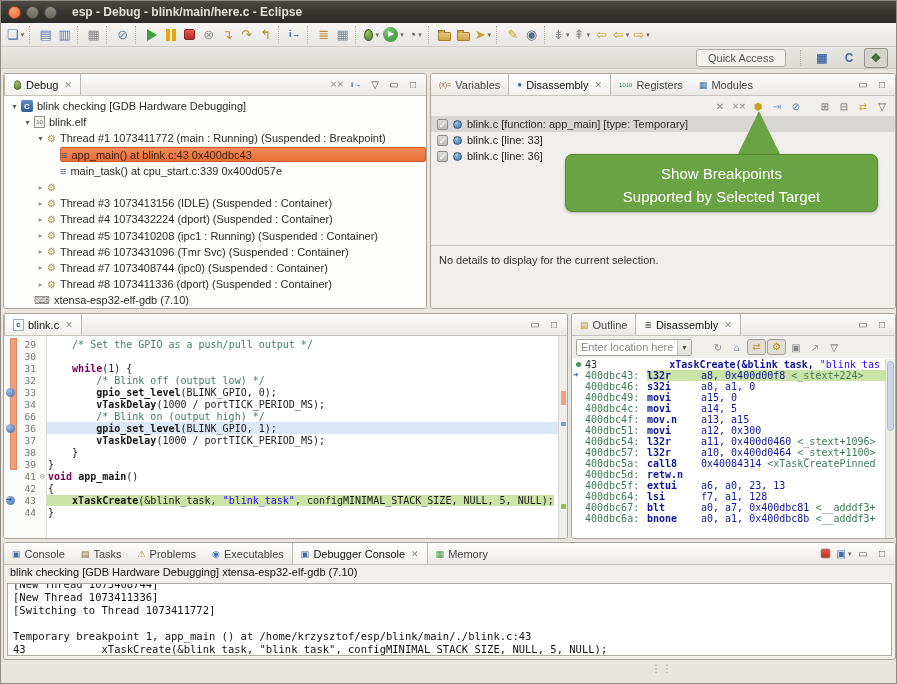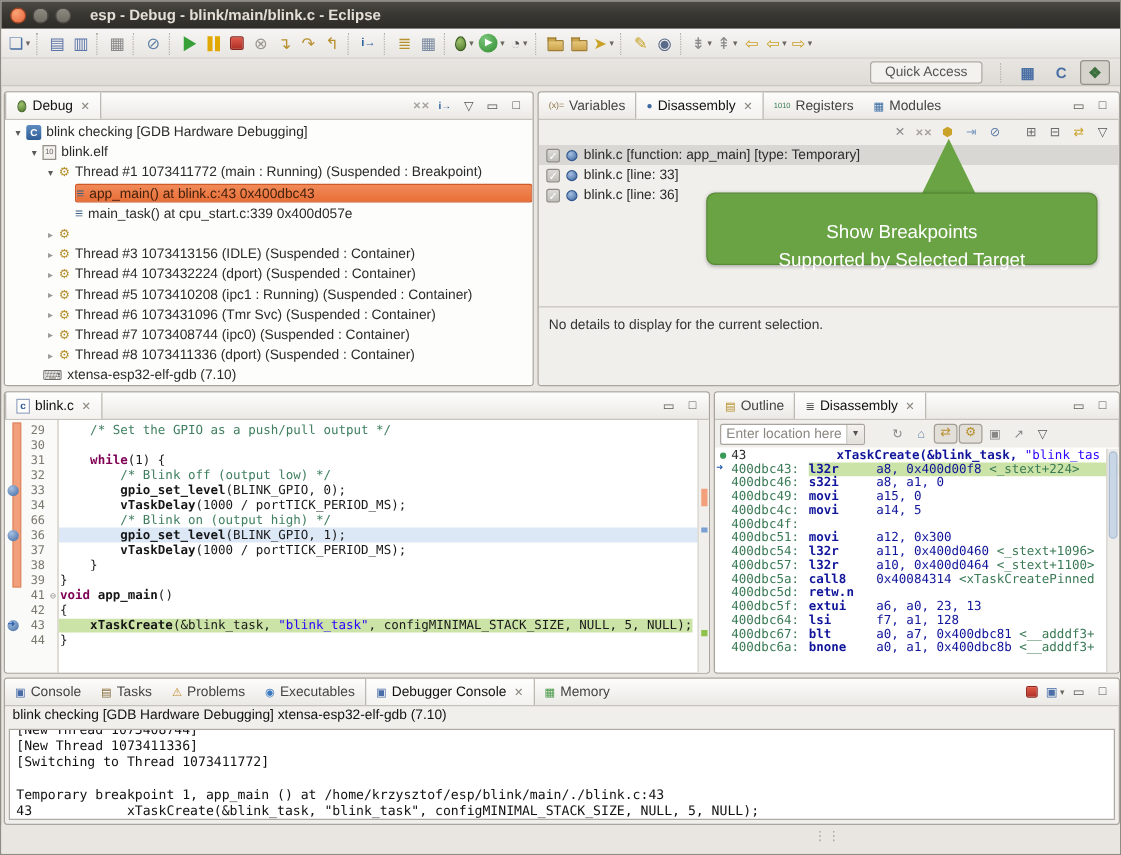--- a/index.html
+++ b/index.html
@@ -55,21 +55,21 @@
   .ic-frame{font-size:11px;color:#3d6185;font-weight:bold}
   .ic-gdb{font-size:11px;color:#6f6c66}
   
   #bp-toolbar{height:20px;display:flex;align-items:center;justify-content:flex-end;padding-right:4px}
   .bprow{height:16px;display:flex;align-items:center;padding-left:6px;gap:5px;white-space:nowrap}
   .bprow.sel{background:#d9d7d3}
   .cbx{width:11px;height:11px;border:1px solid #8f8c85;border-radius:2px;background:linear-gradient(#dddbd7,#c0beb9);color:#fff;font-size:9px;line-height:10px;text-align:center;flex:none}
   .bpdot{width:9px;height:9px;border-radius:50%;background:radial-gradient(circle at 35% 30%,#a6c0e2,#3e68a0);border:1px solid #2f568c;flex:none}
   #bp-details{position:absolute;left:0;right:0;bottom:0;height:63px;border-top:1px solid #c6c3bc;background:#f1efec;padding:8px;color:#333}
   #bp-arrow{position:absolute;left:306px;top:37px;width:0;height:0;border-left:22px solid transparent;border-right:22px solid transparent;border-bottom:45px solid #6aa344;z-index:4}
-  #bp-tooltip{position:absolute;left:134px;top:80px;width:313px;height:58px;background:#6aa344;border:1px solid #588a36;border-radius:7px;color:#fff;text-align:center;font-size:15px;line-height:23px;padding-top:19px;z-index:5;box-shadow:0 1px 3px rgba(0,0,0,.25)}
+  #bp-tooltip{position:absolute;left:134px;top:80px;width:313px;height:58px;background:#6aa344;border:1px solid #588a36;border-radius:7px;color:#fff;text-align:center;font-size:15px;line-height:23px;padding-top:7px;z-index:5;box-shadow:0 1px 3px rgba(0,0,0,.25)}
   
   #ed-body{position:relative;height:203px;font-family:"DejaVu Sans Mono",monospace;font-size:10px;padding-top:2px;background:linear-gradient(90deg,#fafaf8 0 42px,#dedbd5 42px 43px,#fff 43px)}
   #ed-rangebar{position:absolute;left:6px;top:2px;width:7px;height:132px;background:#f2a07c;border:1px solid #de8a64;z-index:1}
   .edrow{display:flex;height:12px;align-items:center;position:relative}
   .ed-ann{width:14px;flex:none;position:relative;height:12px;z-index:2}
   .bpdot-ed{position:absolute;left:2px;top:1.5px;width:9px;height:9px;border-radius:50%;background:radial-gradient(circle at 35% 30%,#a6c0e2,#3e68a0)}
   .cur-arrow{position:absolute;left:2px;top:0;color:#2558a8;font-weight:bold;font-size:10px;line-height:12px}
   .ed-num{width:20px;flex:none;text-align:right;color:#7a786f;font-size:9.5px;padding-right:2px;z-index:2}
   .ed-fold{width:9px;flex:none;font-size:8px;color:#9a978f;text-align:center}
   .ed-code{white-space:pre;padding-left:1px}
@@ -105,21 +105,21 @@
   #statusbar{position:absolute;left:0;right:0;top:659px;height:24px;background:#e9e6e1}
   #drag-dots{position:absolute;left:650px;top:3px;color:#a5a29c;font-size:10px;letter-spacing:1px}
 </style>
 </head>
 <body>
 
 <div id="titlebar">
   <span class="wbtn close"></span>
   <span class="wbtn"></span>
   <span class="wbtn"></span>
-  <span id="title">esp - Debug - blink/main/blink.c - Eclipse</span>
+  <span id="title">esp - Debug - blink/main/here.c - Eclipse</span>
 </div>
 
 <div id="toolbar">
     <span class="tbi">
       <span class="g" style="color: rgb(74, 111, 165);">❏</span>
       <span class="dd">▾</span>
     </span>
     <span class="tsep"></span>
     <span class="tbi">
       <span class="g" style="color: rgb(93, 118, 169);">▤</span>
@@ -608,21 +608,21 @@
           <span class="g" style="color: rgb(85, 85, 85);">▽</span>
         </span>
       </span>
   </div>
   <div id="dis-body">
       <div class="drow"><span class="d-gut"><span class="d-dot"></span></span><span>43            </span><span class="d-src">xTaskCreate(&amp;blink_task, </span><span class="str">"blink_tas</span></div>
       <div class="drow cur"><span class="d-gut"><span class="d-arr">➜</span></span><span class="d-addr">400dbc43:</span><span class="hlwrap"><span class="d-mn">l32r</span><span class="d-ops">a8, 0x400d00f8 </span><span class="d-sym">&lt;_stext+224&gt;</span></span></div>
       <div class="drow"><span class="d-gut"></span><span class="d-addr">400dbc46:</span><span class="hlwrap"><span class="d-mn">s32i</span><span class="d-ops">a8, a1, 0</span></span></div>
       <div class="drow"><span class="d-gut"></span><span class="d-addr">400dbc49:</span><span class="hlwrap"><span class="d-mn">movi</span><span class="d-ops">a15, 0</span></span></div>
       <div class="drow"><span class="d-gut"></span><span class="d-addr">400dbc4c:</span><span class="hlwrap"><span class="d-mn">movi</span><span class="d-ops">a14, 5</span></span></div>
-      <div class="drow"><span class="d-gut"></span><span class="d-addr">400dbc4f:</span></div>
+      <div class="drow"><span class="d-gut"></span><span class="d-addr">400dbc4f:</span><span class="hlwrap"><span class="d-mn">mov.n</span><span class="d-ops">a13, a15</span></span></div>
       <div class="drow"><span class="d-gut"></span><span class="d-addr">400dbc51:</span><span class="hlwrap"><span class="d-mn">movi</span><span class="d-ops">a12, 0x300</span></span></div>
       <div class="drow"><span class="d-gut"></span><span class="d-addr">400dbc54:</span><span class="hlwrap"><span class="d-mn">l32r</span><span class="d-ops">a11, 0x400d0460 </span><span class="d-sym">&lt;_stext+1096&gt;</span></span></div>
       <div class="drow"><span class="d-gut"></span><span class="d-addr">400dbc57:</span><span class="hlwrap"><span class="d-mn">l32r</span><span class="d-ops">a10, 0x400d0464 </span><span class="d-sym">&lt;_stext+1100&gt;</span></span></div>
       <div class="drow"><span class="d-gut"></span><span class="d-addr">400dbc5a:</span><span class="hlwrap"><span class="d-mn">call8</span><span class="d-ops">0x40084314 </span><span class="d-sym">&lt;xTaskCreatePinned</span></span></div>
       <div class="drow"><span class="d-gut"></span><span class="d-addr">400dbc5d:</span><span class="hlwrap"><span class="d-mn">retw.n</span><span class="d-ops"></span></span></div>
       <div class="drow"><span class="d-gut"></span><span class="d-addr">400dbc5f:</span><span class="hlwrap"><span class="d-mn">extui</span><span class="d-ops">a6, a0, 23, 13</span></span></div>
       <div class="drow"><span class="d-gut"></span><span class="d-addr">400dbc64:</span><span class="hlwrap"><span class="d-mn">lsi</span><span class="d-ops">f7, a1, 128</span></span></div>
       <div class="drow"><span class="d-gut"></span><span class="d-addr">400dbc67:</span><span class="hlwrap"><span class="d-mn">blt</span><span class="d-ops">a0, a7, 0x400dbc81 </span><span class="d-sym">&lt;__adddf3+</span></span></div>
       <div class="drow"><span class="d-gut"></span><span class="d-addr">400dbc6a:</span><span class="hlwrap"><span class="d-mn">bnone</span><span class="d-ops">a0, a1, 0x400dbc8b </span><span class="d-sym">&lt;__adddf3+</span></span></div>
     </div>

